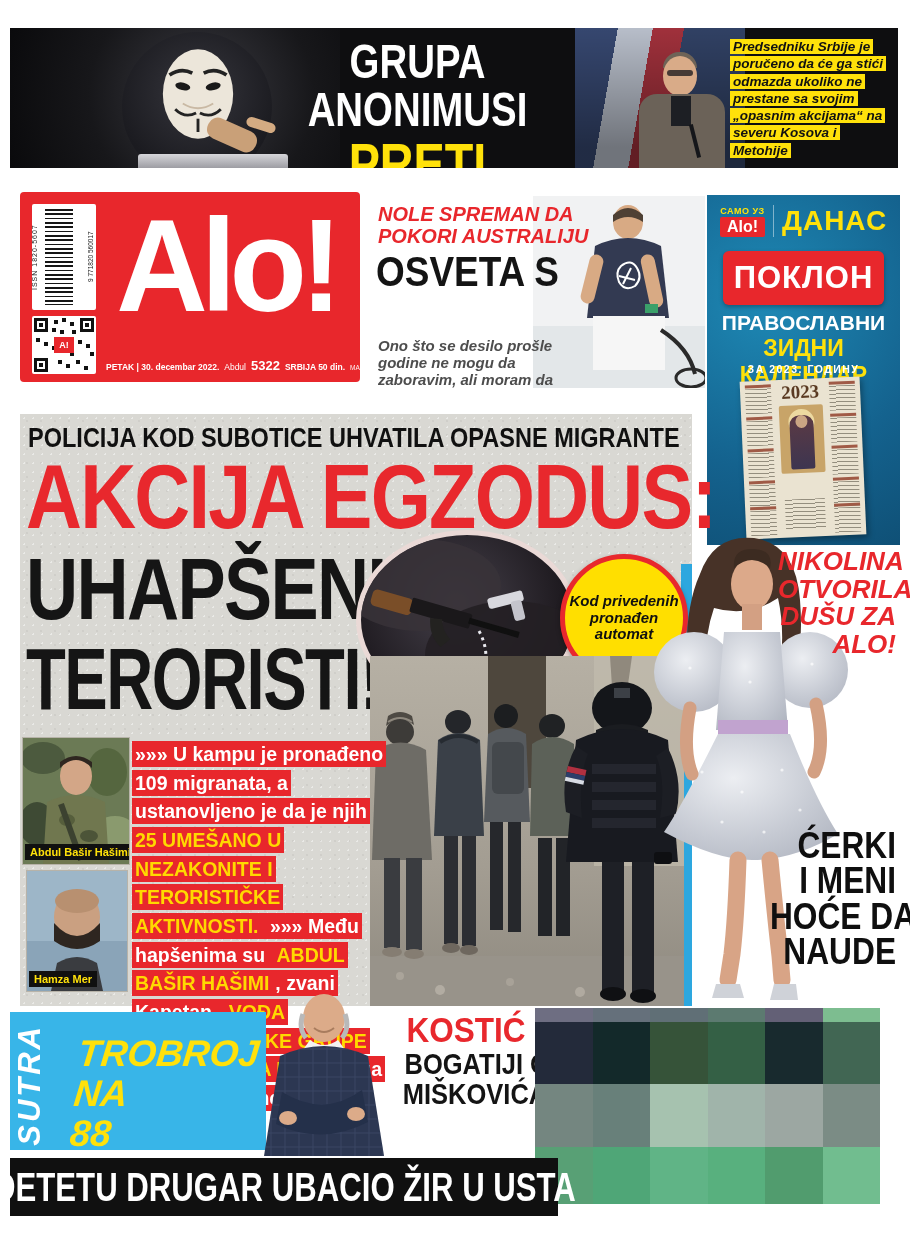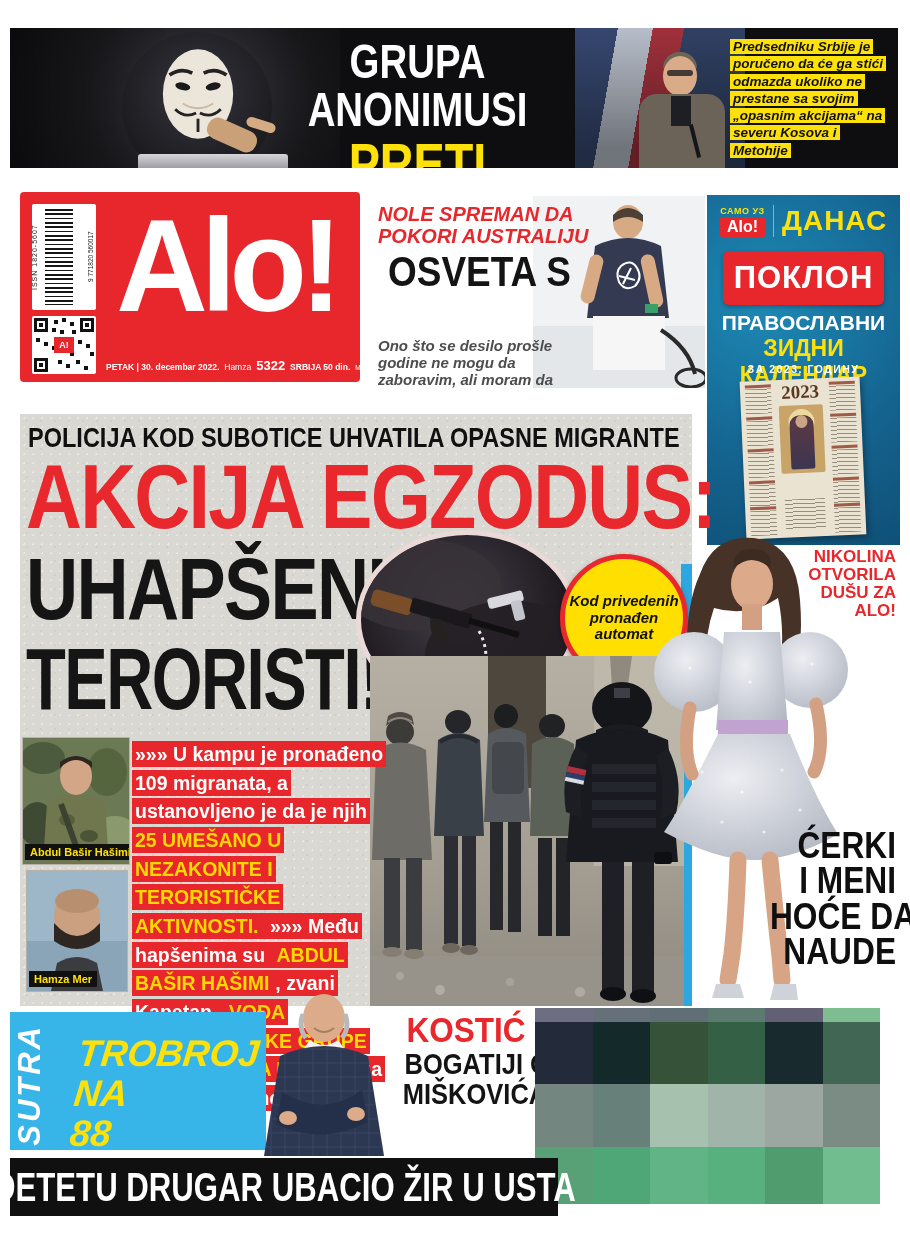--- a/index.html
+++ b/index.html
@@ -59,21 +59,21 @@
   .d1{font-size:8.5px;font-weight:700;}
   .d2{font-size:8.5px;}
   .d3{font-size:13px;font-weight:900;}
   .d4{font-size:8.5px;font-weight:800;}
   .d5{font-size:6.5px;opacity:.95;}
 
   
   .tennis{left:372px;top:196px;width:333px;height:192px;background:#fff;overflow:hidden;}
   .djoko{position:absolute;right:-4px;top:0;width:176px;height:192px;}
   .tennis-kicker{left:6px;top:8px;color:#e8272c;font-style:italic;font-weight:900;font-size:20px;line-height:1.08;}
-  .tennis-headline{left:16px;top:56px;color:#141414;font-weight:900;font-size:42px;line-height:.95;}
+  .tennis-headline{left:4px;top:56px;color:#141414;font-weight:900;font-size:42px;line-height:.95;}
   .tennis-headline .nowrap{transform:scaleX(.88);transform-origin:0 50%;}
   .tennis-quote{left:6px;top:142px;width:218px;color:#4d4d4d;font-style:italic;font-weight:700;
         font-size:15px;line-height:1.12;}
 
   
   .promo{left:707px;top:195px;width:193px;height:350px;
         background:radial-gradient(circle at 30% 30%,#1e89b5,#14628e 60%,#0f5076 100%);}
   .promo-top{position:absolute;left:0;top:10px;width:100%;display:flex;justify-content:center;align-items:center;gap:8px;}
   .samo-col{display:flex;flex-direction:column;align-items:center;gap:1px;}
   .samo-uz{color:#ffe10a;font-weight:800;font-size:9px;letter-spacing:.5px;}
@@ -96,21 +96,21 @@
         background:linear-gradient(#5c3a44,#3d3550);}
   .cal-face{position:absolute;left:16px;top:10px;width:12px;height:13px;border-radius:50%;background:#caa583;}
   .cal-block{position:absolute;width:26px;height:25px;
         background:repeating-linear-gradient(180deg,#948e7e 0 1px,transparent 1px 4px);}
   .cal-block::before{content:"";position:absolute;left:0;top:-4px;width:100%;height:3px;background:#a05a46;}
   .cal-bottom{position:absolute;left:40px;top:120px;width:40px;height:30px;
         background:repeating-linear-gradient(180deg,#948e7e 0 1px,transparent 1px 4px);}
 
   
   .nik-kicker{right:14px;top:548px;width:118px;text-align:right;color:#e8272c;
-        font-weight:900;font-size:17px;line-height:1.06;}
+        font-style:italic;font-weight:900;font-size:26px;line-height:1.06;}
   .nik-photo{left:632px;top:522px;width:236px;height:492px;}
   .nik-headline{right:14px;top:828px;width:146px;text-align:right;color:#0f0f0f;
         font-weight:900;font-size:36px;line-height:.98;}
   .nik-headline .nowrap{transform:scaleX(.88);transform-origin:100% 50%;}
 
   
   .main-block{left:20px;top:414px;width:672px;height:592px;background:#d9d8d3;
         background-image:radial-gradient(rgba(255,255,255,.45) 1px,transparent 1px),
                          radial-gradient(rgba(60,55,45,.06) 1px,transparent 1px);
         background-size:9px 9px,14px 14px;overflow:visible;}
@@ -234,21 +234,21 @@
           <rect x="34" y="48" width="4" height="4" fill="#111"></rect>
           <rect x="44" y="44" width="4" height="4" fill="#111"></rect>
         <rect x="52" y="50" width="4" height="4" fill="#111"></rect>
           <rect x="38" y="36" width="4" height="4" fill="#111"></rect>
       </svg>
       <div class="qr-a">A!</div>
     </div>
     <div class="abs alo-logo">Alo!</div>
     <div class="abs dateline">
       <span class="d1">PETAK | 30. decembar 2022.</span>
-      <span class="d2">Hamza</span>
+      <span class="d2">Abdul</span>
       <span class="d3">5322</span>
       <span class="d4">SRBIJA 50 din.</span>
       <span class="d5">MAK 30 den., CG 0.70€, BIH 0.50 KM</span>
     </div>
   </div>
 
   <div class="abs tennis">
     <svg class="djoko" viewBox="0 0 176 192">
       <rect width="176" height="192" fill="#f1f2f3"></rect>
       <rect y="130" width="176" height="62" fill="#e3e7e9"></rect>

